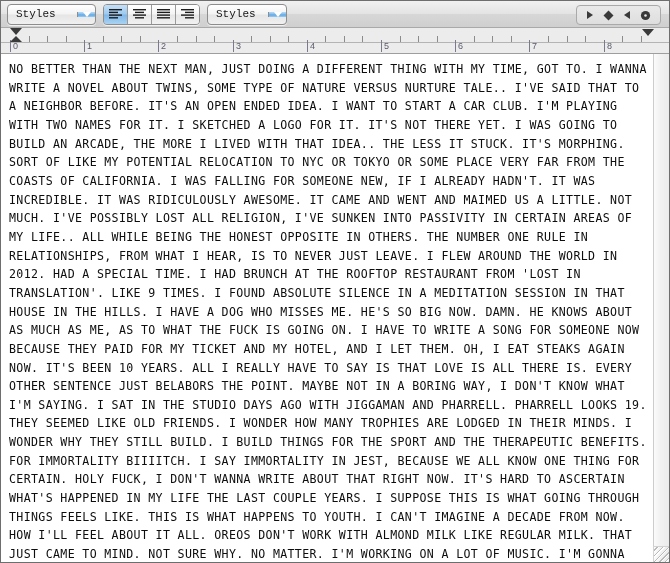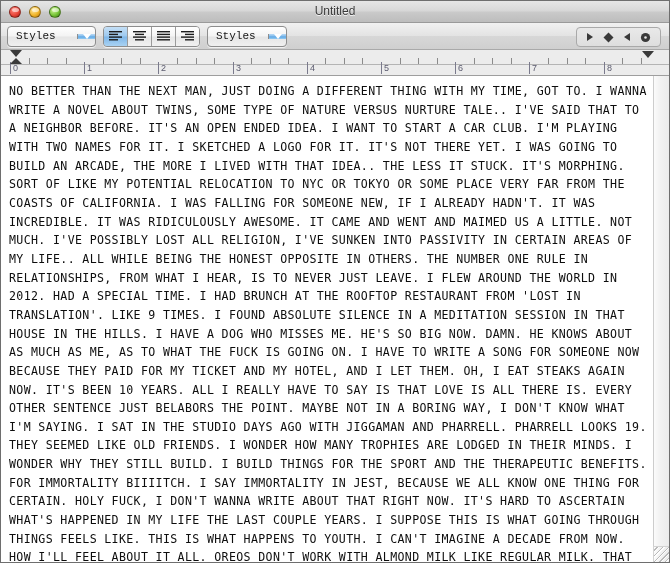--- a/index.html
+++ b/index.html
@@ -276,28 +276,20 @@
         rgba(255,255,255,0.9) 3px, rgba(255,255,255,0.9) 4px);
     border-left: 1px solid #d3d3d3;
     border-top: 1px solid #d3d3d3;
   }
 </style>
 </head>
 <body>
 
 <div class="window">
 
-  <div class="titlebar">
-    <div class="traffic">
-      <div class="light close"></div>
-      <div class="light min"></div>
-      <div class="light zoom"></div>
-    </div>
-    <div class="window-title">Untitled</div>
-  </div>
 
   <div class="toolbar">
 
     <div class="popup popup-styles">
       <span class="lbl">Styles</span>
       <span class="arrowbox">
           <span class="tri"></span>
         </span>
     </div>
 

